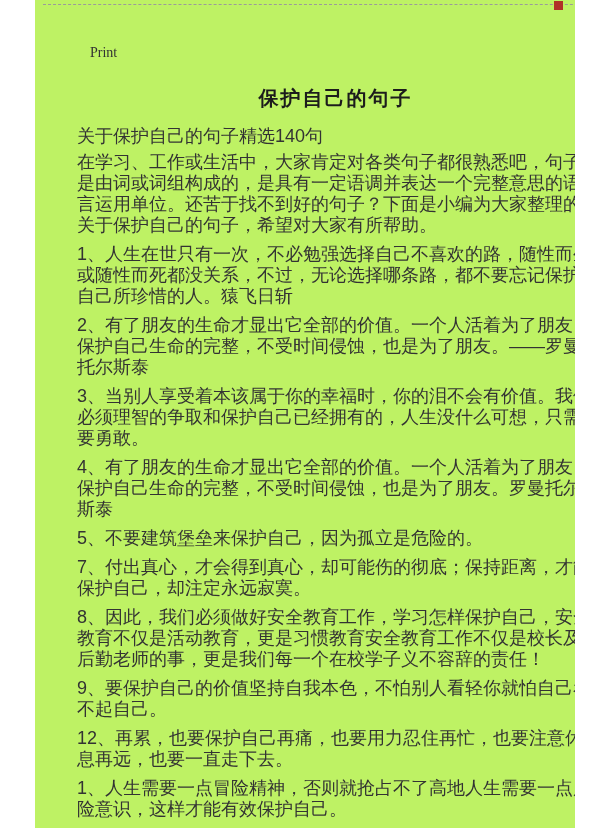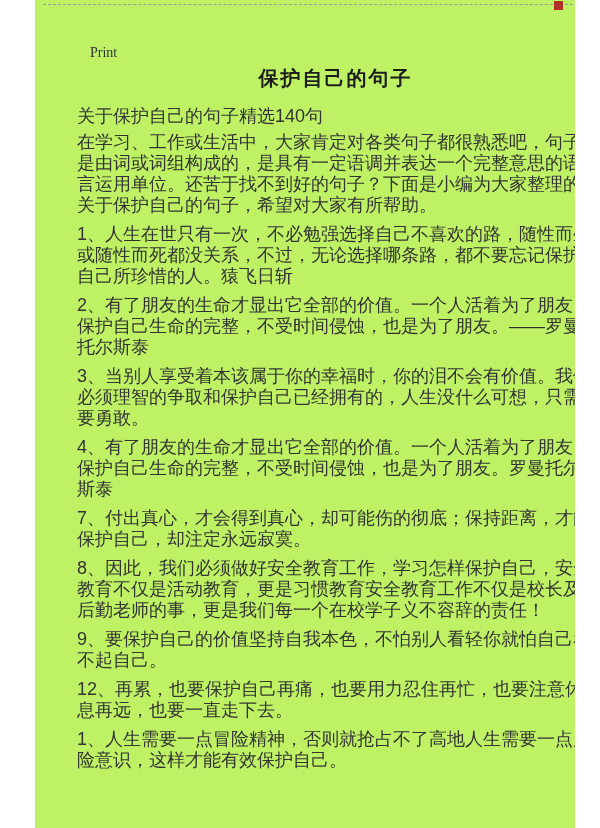--- a/index.html
+++ b/index.html
@@ -18,21 +18,21 @@
   .corner-marker{
     position:absolute;top:1px;right:12px;width:9px;height:9px;
   }
   .print-link{
     position:absolute;top:46px;left:55px;
     font-family:"Liberation Serif", serif;
     font-size:14px;line-height:14px;color:#333333;
     cursor:pointer;
   }
   .content{
-    position:absolute;top:68px;left:42px;width:517px;
+    position:absolute;top:88px;left:42px;width:517px;
   }
   .page-title{
     margin:0 0 18px 0;
     font-size:20px;line-height:20px;
     font-weight:bold;color:#1c1c1c;
     text-align:center;letter-spacing:2px;
   }
   .para{
     margin:0 0 8px 0;
     font-size:18px;line-height:21px;color:#333333;
@@ -56,20 +56,21 @@
 
     <p class="para subtitle">关于保护自己的句子精选140句</p>
 
     <p class="para">在学习、工作或生活中，大家肯定对各类句子都很熟悉吧，句子是由词或词组构成的，是具有一定语调并表达一个完整意思的语言运用单位。还苦于找不到好的句子？下面是小编为大家整理的关于保护自己的句子，希望对大家有所帮助。</p>
 
     <div>
         <p class="para">1、人生在世只有一次，不必勉强选择自己不喜欢的路，随性而生或随性而死都没关系，不过，无论选择哪条路，都不要忘记保护自己所珍惜的人。猿飞日斩</p>
         <p class="para">2、有了朋友的生命才显出它全部的价值。一个人活着为了朋友，保护自己生命的完整，不受时间侵蚀，也是为了朋友。——罗曼托尔斯泰</p>
         <p class="para">3、当别人享受着本该属于你的幸福时，你的泪不会有价值。我们必须理智的争取和保护自己已经拥有的，人生没什么可想，只需要勇敢。</p>
         <p class="para">4、有了朋友的生命才显出它全部的价值。一个人活着为了朋友，保护自己生命的完整，不受时间侵蚀，也是为了朋友。罗曼托尔斯泰</p>
+        <p class="para">5、不要建筑堡垒来保护自己，因为孤立是危险的。</p>
         <p class="para">7、付出真心，才会得到真心，却可能伤的彻底；保持距离，才能保护自己，却注定永远寂寞。</p>
         <p class="para">8、因此，我们必须做好安全教育工作，学习怎样保护自己，安全教育不仅是活动教育，更是习惯教育安全教育工作不仅是校长及后勤老师的事，更是我们每一个在校学子义不容辞的责任！</p>
         <p class="para">9、要保护自己的价值坚持自我本色，不怕别人看轻你就怕自己看不起自己。</p>
         <p class="para">12、再累，也要保护自己再痛，也要用力忍住再忙，也要注意休息再远，也要一直走下去。</p>
         <p class="para">1、人生需要一点冒险精神，否则就抢占不了高地人生需要一点风险意识，这样才能有效保护自己。</p>
       </div>
   </div>
 
 </div>
 

